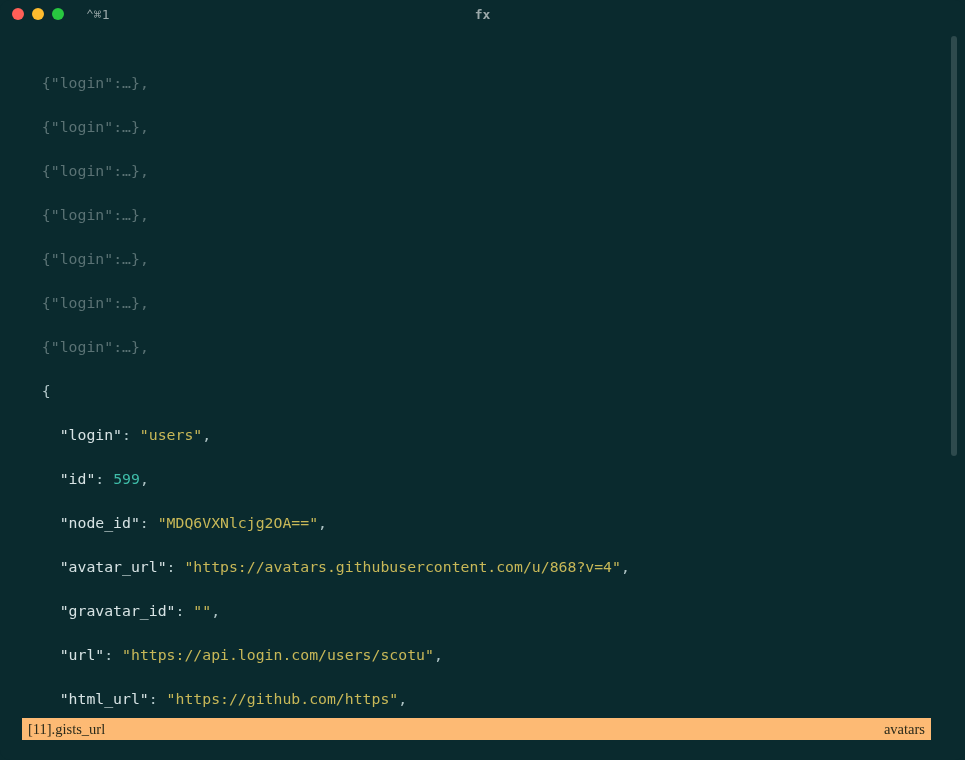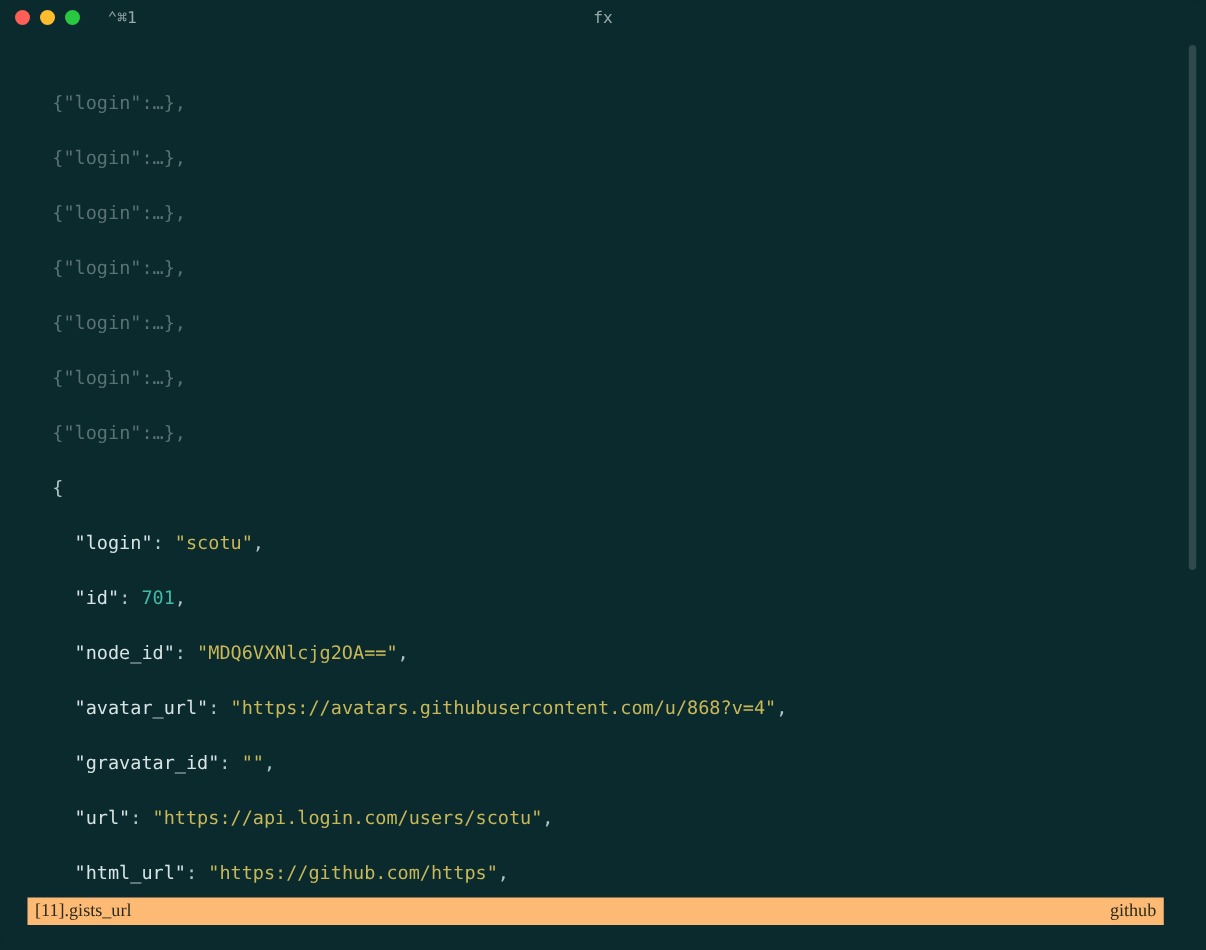--- a/index.html
+++ b/index.html
@@ -45,20 +45,21 @@
     margin-left: 22px;
     color: #9aa8a9;
     font-size: 13px;
   }
   .title-center {
     position: absolute;
     left: 50%;
     transform: translateX(-50%);
     color: #9aa8a9;
     font-size: 13px;
+    font-weight: bold;
   }
   .content {
     position: absolute;
     top: 32px;
     left: 0;
     right: 14px;
     bottom: 30px;
     padding: 18px 0 0 24px;
     line-height: 22px;
     white-space: pre;
@@ -116,22 +117,22 @@
 
   <div class="content">
 <span class="line">  <span class="d-punct">{</span><span class="d-key">"</span><span class="d-key">login</span><span class="d-key">"</span><span class="d-punct">:</span><span class="d-ellips">…</span><span class="d-punct">},</span></span>
 <span class="line">  <span class="d-punct">{</span><span class="d-key">"</span><span class="d-key">login</span><span class="d-key">"</span><span class="d-punct">:</span><span class="d-ellips">…</span><span class="d-punct">},</span></span>
 <span class="line">  <span class="d-punct">{</span><span class="d-key">"</span><span class="d-key">login</span><span class="d-key">"</span><span class="d-punct">:</span><span class="d-ellips">…</span><span class="d-punct">},</span></span>
 <span class="line">  <span class="d-punct">{</span><span class="d-key">"</span><span class="d-key">login</span><span class="d-key">"</span><span class="d-punct">:</span><span class="d-ellips">…</span><span class="d-punct">},</span></span>
 <span class="line">  <span class="d-punct">{</span><span class="d-key">"</span><span class="d-key">login</span><span class="d-key">"</span><span class="d-punct">:</span><span class="d-ellips">…</span><span class="d-punct">},</span></span>
 <span class="line">  <span class="d-punct">{</span><span class="d-key">"</span><span class="d-key">login</span><span class="d-key">"</span><span class="d-punct">:</span><span class="d-ellips">…</span><span class="d-punct">},</span></span>
 <span class="line">  <span class="d-punct">{</span><span class="d-key">"</span><span class="d-key">login</span><span class="d-key">"</span><span class="d-punct">:</span><span class="d-ellips">…</span><span class="d-punct">},</span></span>
 <span class="line">  <span class="punct">{</span></span>
-<span class="line">    <span class="key">"</span><span class="key">login</span><span class="key">"</span><span class="colon">: </span><span class="str">"</span><span class="str">scotu</span><span class="str">"</span><span class="punct">,</span></span>
-<span class="line">    <span class="key">"</span><span class="key">id</span><span class="key">"</span><span class="colon">: </span><span class="num">701</span><span class="punct">,</span></span>
+<span class="line">    <span class="key">"</span><span class="key">login</span><span class="key">"</span><span class="colon">: </span><span class="str">"</span><span class="str">users</span><span class="str">"</span><span class="punct">,</span></span>
+<span class="line">    <span class="key">"</span><span class="key">id</span><span class="key">"</span><span class="colon">: </span><span class="num">599</span><span class="punct">,</span></span>
 <span class="line">    <span class="key">"</span><span class="key">node_id</span><span class="key">"</span><span class="colon">: </span><span class="str">"</span><span class="str">MDQ6VXNlcjg2OA==</span><span class="str">"</span><span class="punct">,</span></span>
 <span class="line">    <span class="key">"</span><span class="key">avatar_url</span><span class="key">"</span><span class="colon">: </span><span class="str">"</span><span class="str">https://avatars.githubusercontent.com/u/868?v=4</span><span class="str">"</span><span class="punct">,</span></span>
 <span class="line">    <span class="key">"</span><span class="key">gravatar_id</span><span class="key">"</span><span class="colon">: </span><span class="str">"</span><span class="str"></span><span class="str">"</span><span class="punct">,</span></span>
 <span class="line">    <span class="key">"</span><span class="key">url</span><span class="key">"</span><span class="colon">: </span><span class="str">"</span><span class="str">https://api.login.com/users/scotu</span><span class="str">"</span><span class="punct">,</span></span>
 <span class="line">    <span class="key">"</span><span class="key">html_url</span><span class="key">"</span><span class="colon">: </span><span class="str">"</span><span class="str">https://github.com/https</span><span class="str">"</span><span class="punct">,</span></span>
 
 
 
 
 
@@ -142,18 +143,18 @@
 
 
 
 
 
 
   </div>
 
   <div class="statusbar">
     <span>[11].gists_url</span>
-    <span>github</span>
+    <span>avatars</span>
   </div>
 
   <div class="scrollbar-thumb"></div>
 
 </div>
 
 </body></html>

